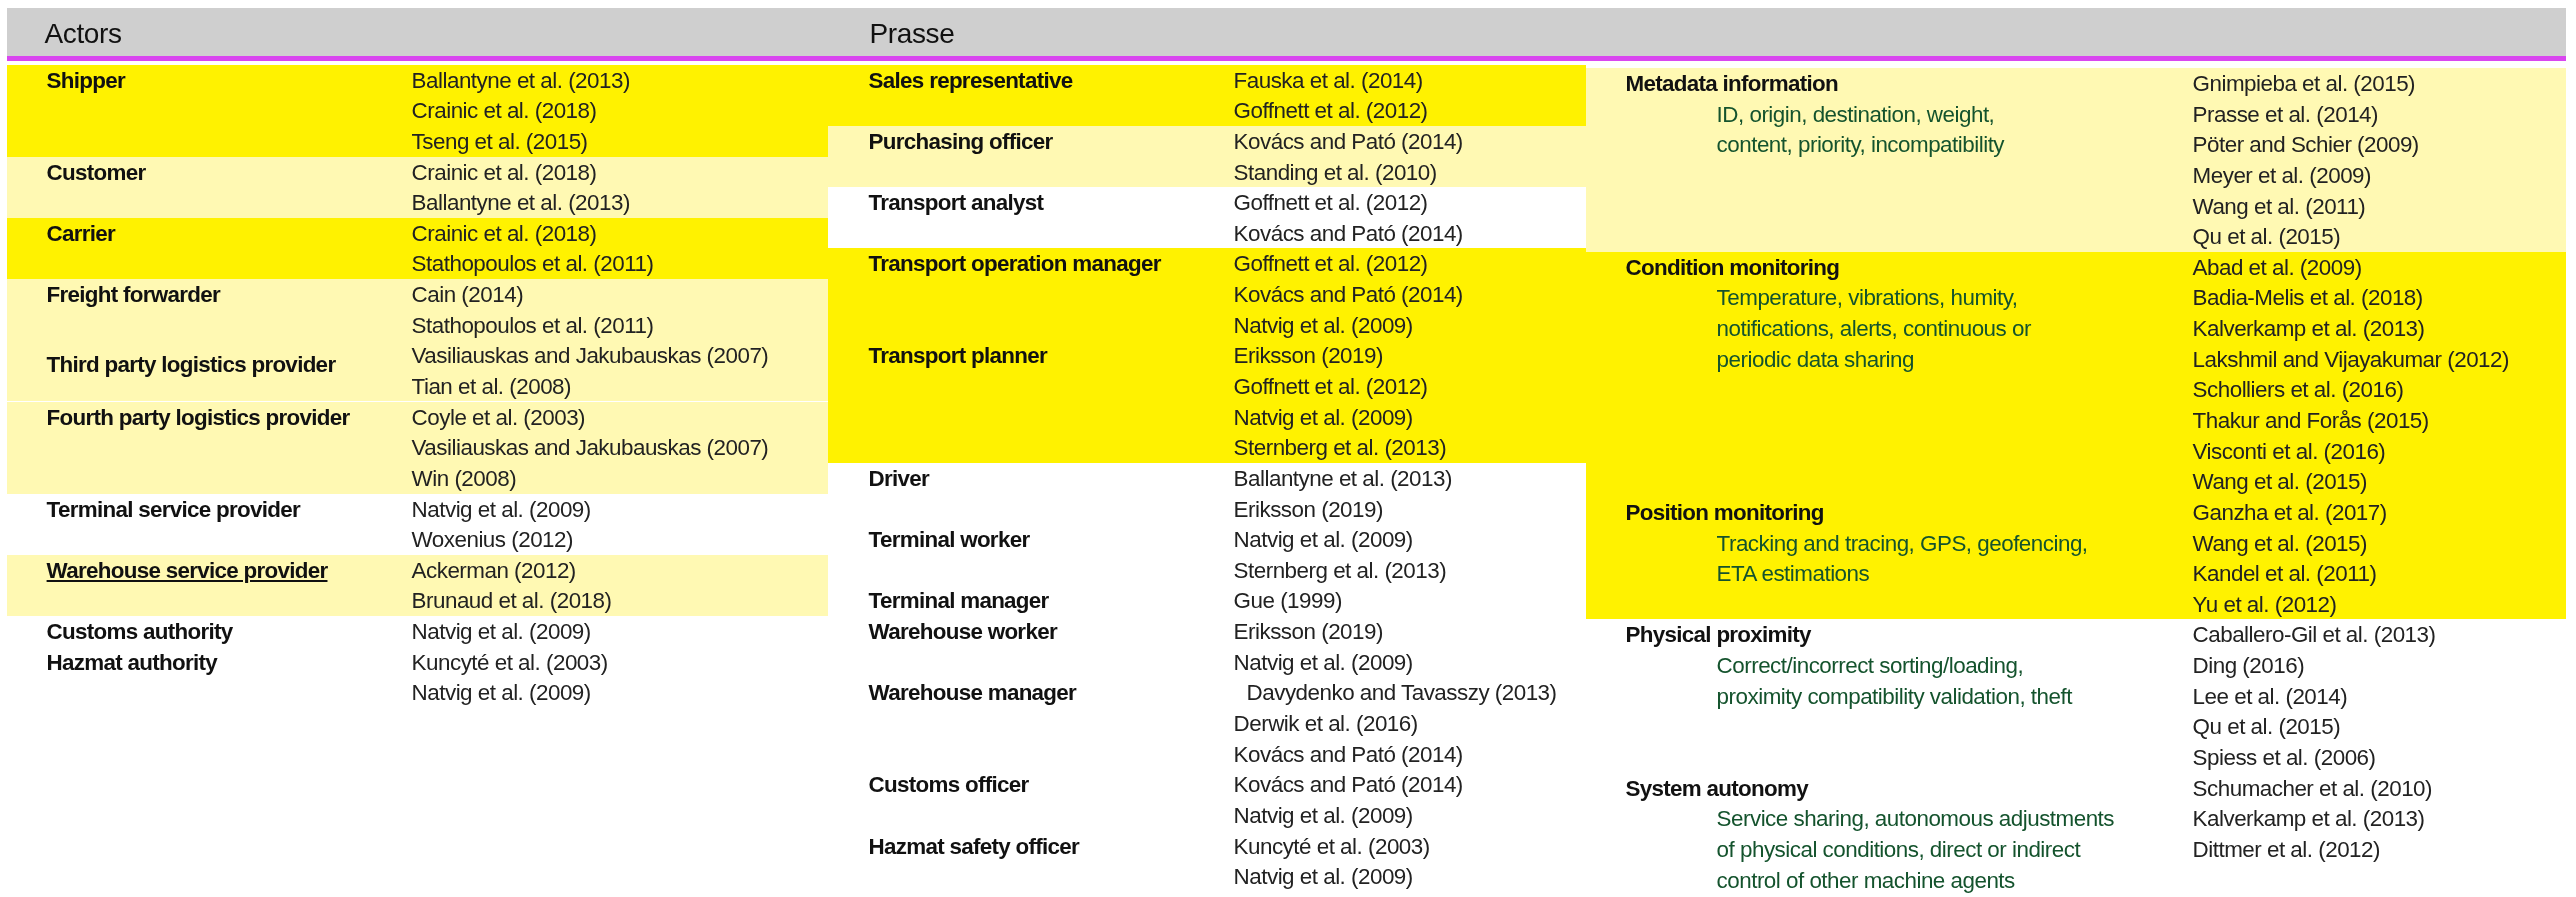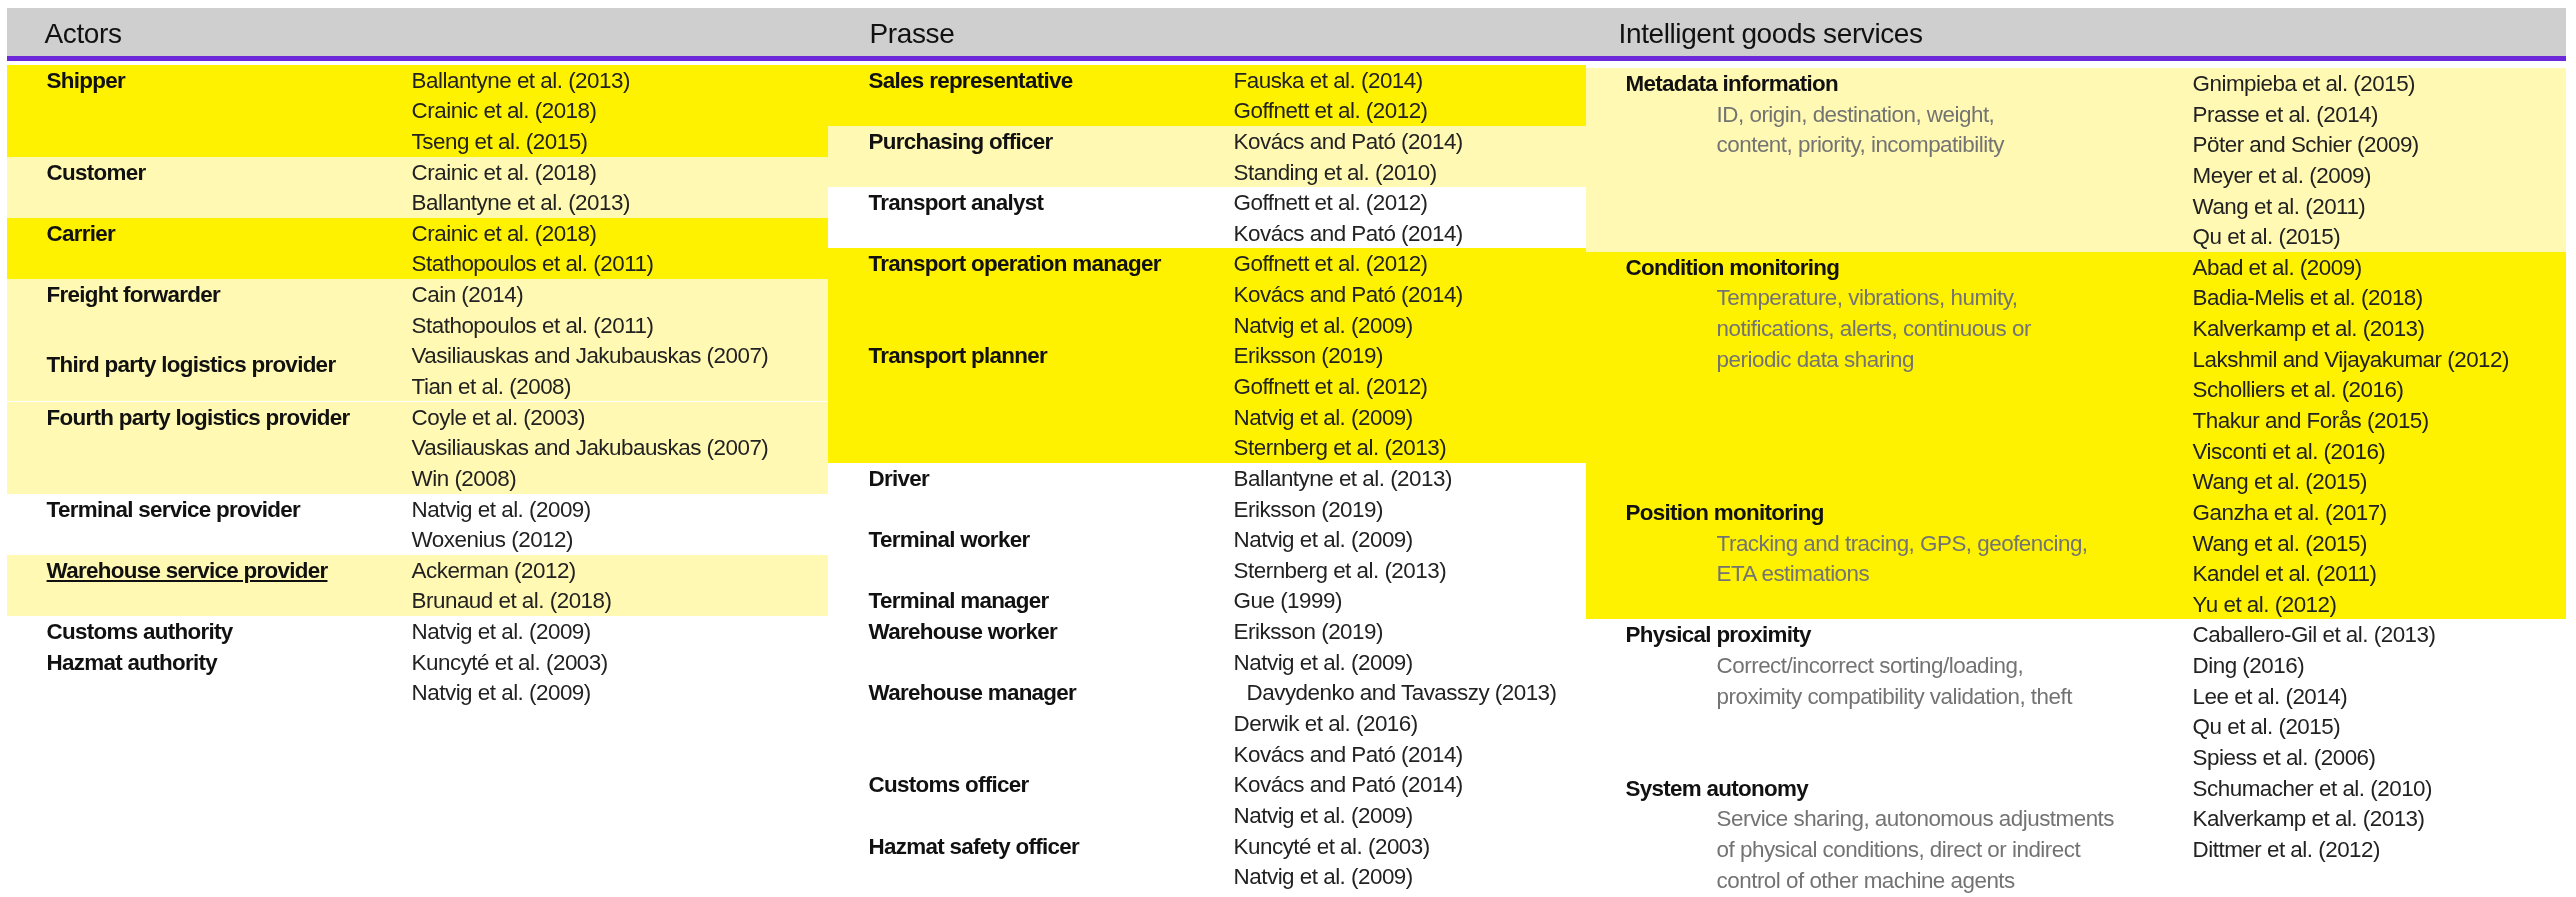--- a/index.html
+++ b/index.html
@@ -1,41 +1,40 @@
 <!DOCTYPE html>
 <html style="font-size:13.2px"><head>
 <meta charset="utf-8">
 <style>
   html, body { margin: 0; padding: 0; background: #ffffff; }
   body { width: 2576px; height: 898px; position: relative; overflow: hidden;
          font-family: "Liberation Sans", sans-serif; color: #1a1a1a; }
   .table { position: absolute; left: 6.6px; top: 8.3px; width: 2559px; }
   .header { position: absolute; left: 0; top: 0; width: 2559px; height: 48px;
-            background: #cfcfcf; border-bottom: 5px solid #6d28d9; }
+            background: #cfcfcf; border-bottom: 5px solid #d946ef; }
   .header-cell { position: absolute; top: 0; height: 48px; line-height: 51px;
                  font-size: 28px; font-weight: normal; color: #111; letter-spacing: -0.4px; }
   .col { position: absolute; top: 55px; }
   .band { position: absolute; left: 0; }
   .band.bright { background: #fff200; }
   .band.light  { background: #fff9b3; }
   .band.white  { background: #ffffff; }
   .line { position: absolute; height: 31px; line-height: 31px; font-size: 22.4px;
           white-space: nowrap; letter-spacing: -0.5px; }
   .label { font-weight: bold; color: #111; letter-spacing: -0.7px; }
   .ref { color: #222; }
-  .desc { color: #737373; }
+  .desc { color: #14532d; }
 </style>
 </head>
 <body>
 
 <div class="table">
   <div class="header">
     <div class="header-cell" style="left:38px">Actors</div>
     <div class="header-cell" style="left:863px">Prasse</div>
-    <div class="header-cell" style="left:1612px">Intelligent goods services</div>
   </div>
 
   <div class="col" id="col-actors" style="left:0; width:821px;">
       <div class="band bright" style="top: 1.7px; width: 821px; height: 92px;"></div>
       <div class="line label" style="left: 40px; top: 1.7px;">Shipper</div>
       <div class="line ref" style="left: 405px; top: 1.7px;">Ballantyne et al. (2013)</div>
       <div class="line ref" style="left: 405px; top: 32px;">Crainic et al. (2018)</div>
       <div class="line ref" style="left: 405px; top: 63px;">Tseng et al. (2015)</div>
       <div class="band light" style="top: 94px; width: 821px; height: 61px;"></div>
       <div class="line label" style="left: 40px; top: 94px;">Customer</div>

